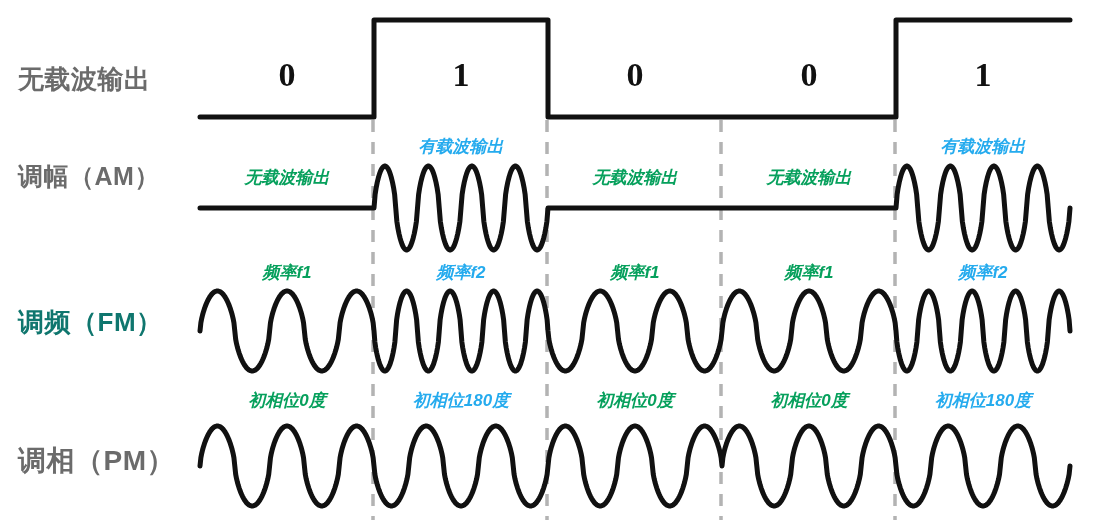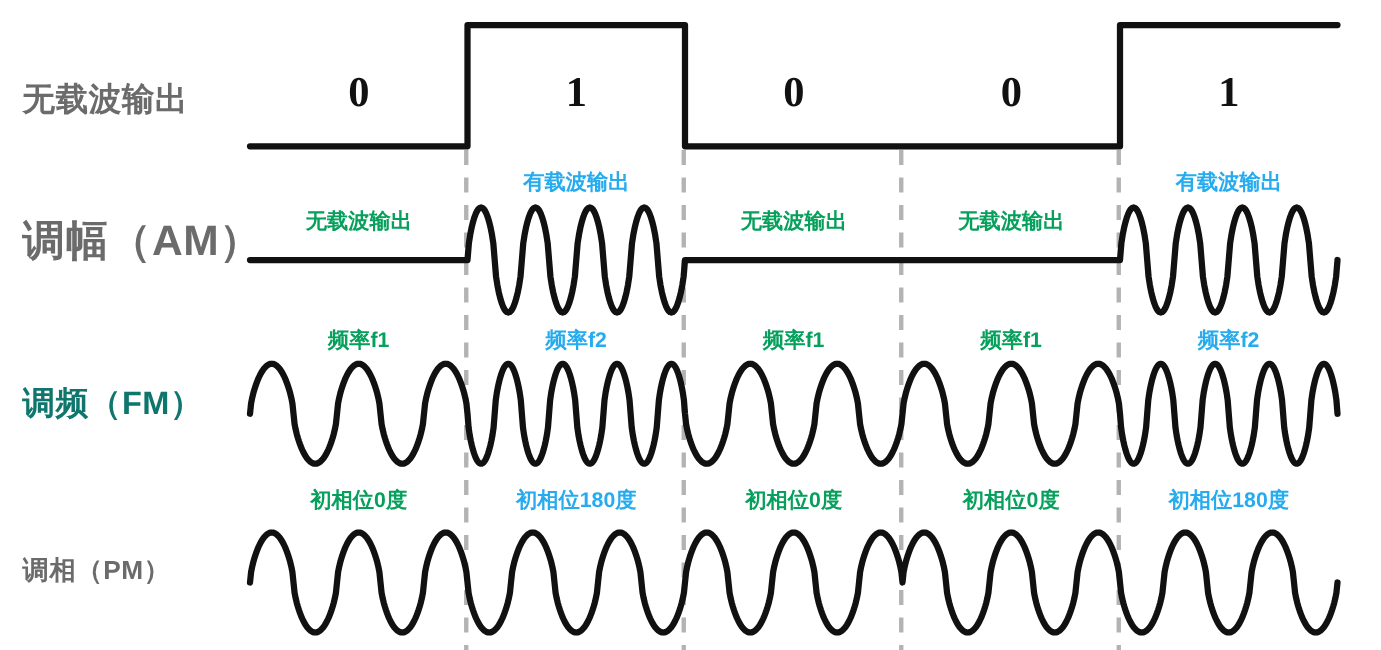--- a/index.html
+++ b/index.html
@@ -46,20 +46,21 @@
     white-space: nowrap;
   }
   .ann {
     position: absolute;
     font-weight: bold;
     font-size: 17px;
     font-family: "Liberation Sans", "DejaVu Sans", sans-serif;
     text-align: center;
     transform: translate(-50%, -50%);
     white-space: nowrap;
+    font-style: italic;
   }
 </style>
 </head>
 <body>
 
 <div id="stage">
 
   <svg id="diagram" viewBox="0 0 1105 520">
     <g id="dividers">
         <line x1="373" y1="120" x2="373" y2="520" stroke="#b3b3b3" stroke-width="3.5" stroke-dasharray="12 10" stroke-linecap="butt"></line>
@@ -70,23 +71,23 @@
     <g id="waveforms">
         <path d="M 200 117 L 374 117 L 374 20 L 548 20 L 548 117 L 722 117 L 722 117 L 896 117 L 896 20 L 1070 20" fill="none" stroke="#111111" stroke-width="5" stroke-linecap="round" stroke-linejoin="round"></path>
         <path d="M 200 208 L 374 208 L 374.00 208.00 L 375.09 194.70 L 376.18 187.72 L 377.26 182.26 L 378.35 177.79 L 379.44 174.12 L 380.52 171.17 L 381.61 168.90 L 382.70 167.29 L 383.79 166.32 L 384.88 166.00 L 385.96 166.32 L 387.05 167.29 L 388.14 168.90 L 389.23 171.17 L 390.31 174.12 L 391.40 177.79 L 392.49 182.26 L 393.57 187.72 L 394.66 194.70 L 395.75 208.00 L 396.84 221.30 L 397.93 228.28 L 399.01 233.74 L 400.10 238.21 L 401.19 241.88 L 402.27 244.83 L 403.36 247.10 L 404.45 248.71 L 405.54 249.68 L 406.63 250.00 L 407.71 249.68 L 408.80 248.71 L 409.89 247.10 L 410.98 244.83 L 412.06 241.88 L 413.15 238.21 L 414.24 233.74 L 415.32 228.28 L 416.41 221.30 L 417.50 208.00 L 418.59 194.70 L 419.68 187.72 L 420.76 182.26 L 421.85 177.79 L 422.94 174.12 L 424.02 171.17 L 425.11 168.90 L 426.20 167.29 L 427.29 166.32 L 428.38 166.00 L 429.46 166.32 L 430.55 167.29 L 431.64 168.90 L 432.73 171.17 L 433.81 174.12 L 434.90 177.79 L 435.99 182.26 L 437.07 187.72 L 438.16 194.70 L 439.25 208.00 L 440.34 221.30 L 441.43 228.28 L 442.51 233.74 L 443.60 238.21 L 444.69 241.88 L 445.77 244.83 L 446.86 247.10 L 447.95 248.71 L 449.04 249.68 L 450.13 250.00 L 451.21 249.68 L 452.30 248.71 L 453.39 247.10 L 454.48 244.83 L 455.56 241.88 L 456.65 238.21 L 457.74 233.74 L 458.82 228.28 L 459.91 221.30 L 461.00 208.00 L 462.09 194.70 L 463.18 187.72 L 464.26 182.26 L 465.35 177.79 L 466.44 174.12 L 467.52 171.17 L 468.61 168.90 L 469.70 167.29 L 470.79 166.32 L 471.88 166.00 L 472.96 166.32 L 474.05 167.29 L 475.14 168.90 L 476.23 171.17 L 477.31 174.12 L 478.40 177.79 L 479.49 182.26 L 480.57 187.72 L 481.66 194.70 L 482.75 208.00 L 483.84 221.30 L 484.93 228.28 L 486.01 233.74 L 487.10 238.21 L 488.19 241.88 L 489.27 244.83 L 490.36 247.10 L 491.45 248.71 L 492.54 249.68 L 493.63 250.00 L 494.71 249.68 L 495.80 248.71 L 496.89 247.10 L 497.98 244.83 L 499.06 241.88 L 500.15 238.21 L 501.24 233.74 L 502.33 228.28 L 503.41 221.30 L 504.50 208.00 L 505.59 194.70 L 506.67 187.72 L 507.76 182.26 L 508.85 177.79 L 509.94 174.12 L 511.02 171.17 L 512.11 168.90 L 513.20 167.29 L 514.29 166.32 L 515.38 166.00 L 516.46 166.32 L 517.55 167.29 L 518.64 168.90 L 519.73 171.17 L 520.81 174.12 L 521.90 177.79 L 522.99 182.26 L 524.08 187.72 L 525.16 194.70 L 526.25 208.00 L 527.34 221.30 L 528.42 228.28 L 529.51 233.74 L 530.60 238.21 L 531.69 241.88 L 532.77 244.83 L 533.86 247.10 L 534.95 248.71 L 536.04 249.68 L 537.13 250.00 L 538.21 249.68 L 539.30 248.71 L 540.39 247.10 L 541.48 244.83 L 542.56 241.88 L 543.65 238.21 L 544.74 233.74 L 545.83 228.28 L 546.91 221.30 L 548.00 208.00 L 722 208 L 896 208 L 896.00 208.00 L 897.09 194.70 L 898.17 187.72 L 899.26 182.26 L 900.35 177.79 L 901.44 174.12 L 902.52 171.17 L 903.61 168.90 L 904.70 167.29 L 905.79 166.32 L 906.88 166.00 L 907.96 166.32 L 909.05 167.29 L 910.14 168.90 L 911.23 171.17 L 912.31 174.12 L 913.40 177.79 L 914.49 182.26 L 915.58 187.72 L 916.66 194.70 L 917.75 208.00 L 918.84 221.30 L 919.92 228.28 L 921.01 233.74 L 922.10 238.21 L 923.19 241.88 L 924.27 244.83 L 925.36 247.10 L 926.45 248.71 L 927.54 249.68 L 928.63 250.00 L 929.71 249.68 L 930.80 248.71 L 931.89 247.10 L 932.98 244.83 L 934.06 241.88 L 935.15 238.21 L 936.24 233.74 L 937.33 228.28 L 938.41 221.30 L 939.50 208.00 L 940.59 194.70 L 941.67 187.72 L 942.76 182.26 L 943.85 177.79 L 944.94 174.12 L 946.02 171.17 L 947.11 168.90 L 948.20 167.29 L 949.29 166.32 L 950.38 166.00 L 951.46 166.32 L 952.55 167.29 L 953.64 168.90 L 954.73 171.17 L 955.81 174.12 L 956.90 177.79 L 957.99 182.26 L 959.08 187.72 L 960.16 194.70 L 961.25 208.00 L 962.34 221.30 L 963.42 228.28 L 964.51 233.74 L 965.60 238.21 L 966.69 241.88 L 967.77 244.83 L 968.86 247.10 L 969.95 248.71 L 971.04 249.68 L 972.13 250.00 L 973.21 249.68 L 974.30 248.71 L 975.39 247.10 L 976.48 244.83 L 977.56 241.88 L 978.65 238.21 L 979.74 233.74 L 980.83 228.28 L 981.91 221.30 L 983.00 208.00 L 984.09 194.70 L 985.17 187.72 L 986.26 182.26 L 987.35 177.79 L 988.44 174.12 L 989.52 171.17 L 990.61 168.90 L 991.70 167.29 L 992.79 166.32 L 993.88 166.00 L 994.96 166.32 L 996.05 167.29 L 997.14 168.90 L 998.23 171.17 L 999.31 174.12 L 1000.40 177.79 L 1001.49 182.26 L 1002.58 187.72 L 1003.66 194.70 L 1004.75 208.00 L 1005.84 221.30 L 1006.92 228.28 L 1008.01 233.74 L 1009.10 238.21 L 1010.19 241.88 L 1011.27 244.83 L 1012.36 247.10 L 1013.45 248.71 L 1014.54 249.68 L 1015.63 250.00 L 1016.71 249.68 L 1017.80 248.71 L 1018.89 247.10 L 1019.98 244.83 L 1021.06 241.88 L 1022.15 238.21 L 1023.24 233.74 L 1024.33 228.28 L 1025.41 221.30 L 1026.50 208.00 L 1027.59 194.70 L 1028.67 187.72 L 1029.76 182.26 L 1030.85 177.79 L 1031.94 174.12 L 1033.03 171.17 L 1034.11 168.90 L 1035.20 167.29 L 1036.29 166.32 L 1037.38 166.00 L 1038.46 166.32 L 1039.55 167.29 L 1040.64 168.90 L 1041.72 171.17 L 1042.81 174.12 L 1043.90 177.79 L 1044.99 182.26 L 1046.08 187.72 L 1047.16 194.70 L 1048.25 208.00 L 1049.34 221.30 L 1050.42 228.28 L 1051.51 233.74 L 1052.60 238.21 L 1053.69 241.88 L 1054.78 244.83 L 1055.86 247.10 L 1056.95 248.71 L 1058.04 249.68 L 1059.13 250.00 L 1060.21 249.68 L 1061.30 248.71 L 1062.39 247.10 L 1063.47 244.83 L 1064.56 241.88 L 1065.65 238.21 L 1066.74 233.74 L 1067.83 228.28 L 1068.91 221.30 L 1070.00 208.00" fill="none" stroke="#111111" stroke-width="5" stroke-linecap="round" stroke-linejoin="round"></path>
         <path d="M 200.00 331.00 L 200.87 322.74 L 201.74 318.34 L 202.61 314.77 L 203.48 311.69 L 204.35 308.95 L 205.22 306.49 L 206.09 304.25 L 206.96 302.23 L 207.83 300.39 L 208.70 298.73 L 209.57 297.25 L 210.44 295.93 L 211.31 294.76 L 212.18 293.76 L 213.05 292.92 L 213.92 292.23 L 214.79 291.69 L 215.66 291.31 L 216.53 291.08 L 217.40 291.00 L 218.27 291.08 L 219.14 291.31 L 220.01 291.69 L 220.88 292.23 L 221.75 292.92 L 222.62 293.76 L 223.49 294.76 L 224.36 295.93 L 225.23 297.25 L 226.10 298.73 L 226.97 300.39 L 227.84 302.23 L 228.71 304.25 L 229.58 306.49 L 230.45 308.95 L 231.32 311.69 L 232.19 314.77 L 233.06 318.34 L 233.93 322.74 L 234.80 331.00 L 235.67 339.26 L 236.54 343.66 L 237.41 347.23 L 238.28 350.31 L 239.15 353.05 L 240.02 355.51 L 240.89 357.75 L 241.76 359.77 L 242.63 361.61 L 243.50 363.27 L 244.37 364.75 L 245.24 366.07 L 246.11 367.24 L 246.98 368.24 L 247.85 369.08 L 248.72 369.77 L 249.59 370.31 L 250.46 370.69 L 251.33 370.92 L 252.20 371.00 L 253.07 370.92 L 253.94 370.69 L 254.81 370.31 L 255.68 369.77 L 256.55 369.08 L 257.42 368.24 L 258.29 367.24 L 259.16 366.07 L 260.03 364.75 L 260.90 363.27 L 261.77 361.61 L 262.64 359.77 L 263.51 357.75 L 264.38 355.51 L 265.25 353.05 L 266.12 350.31 L 266.99 347.23 L 267.86 343.66 L 268.73 339.26 L 269.60 331.00 L 270.47 322.74 L 271.34 318.34 L 272.21 314.77 L 273.08 311.69 L 273.95 308.95 L 274.82 306.49 L 275.69 304.25 L 276.56 302.23 L 277.43 300.39 L 278.30 298.73 L 279.17 297.25 L 280.04 295.93 L 280.91 294.76 L 281.78 293.76 L 282.65 292.92 L 283.52 292.23 L 284.39 291.69 L 285.26 291.31 L 286.13 291.08 L 287.00 291.00 L 287.87 291.08 L 288.74 291.31 L 289.61 291.69 L 290.48 292.23 L 291.35 292.92 L 292.22 293.76 L 293.09 294.76 L 293.96 295.93 L 294.83 297.25 L 295.70 298.73 L 296.57 300.39 L 297.44 302.23 L 298.31 304.25 L 299.18 306.49 L 300.05 308.95 L 300.92 311.69 L 301.79 314.77 L 302.66 318.34 L 303.53 322.74 L 304.40 331.00 L 305.27 339.26 L 306.14 343.66 L 307.01 347.23 L 307.88 350.31 L 308.75 353.05 L 309.62 355.51 L 310.49 357.75 L 311.36 359.77 L 312.23 361.61 L 313.10 363.27 L 313.97 364.75 L 314.84 366.07 L 315.71 367.24 L 316.58 368.24 L 317.45 369.08 L 318.32 369.77 L 319.19 370.31 L 320.06 370.69 L 320.93 370.92 L 321.80 371.00 L 322.67 370.92 L 323.54 370.69 L 324.41 370.31 L 325.28 369.77 L 326.15 369.08 L 327.02 368.24 L 327.89 367.24 L 328.76 366.07 L 329.63 364.75 L 330.50 363.27 L 331.37 361.61 L 332.24 359.77 L 333.11 357.75 L 333.98 355.51 L 334.85 353.05 L 335.72 350.31 L 336.59 347.23 L 337.46 343.66 L 338.33 339.26 L 339.20 331.00 L 340.07 322.74 L 340.94 318.34 L 341.81 314.77 L 342.68 311.69 L 343.55 308.95 L 344.42 306.49 L 345.29 304.25 L 346.16 302.23 L 347.03 300.39 L 347.90 298.73 L 348.77 297.25 L 349.64 295.93 L 350.51 294.76 L 351.38 293.76 L 352.25 292.92 L 353.12 292.23 L 353.99 291.69 L 354.86 291.31 L 355.73 291.08 L 356.60 291.00 L 357.47 291.08 L 358.34 291.31 L 359.21 291.69 L 360.08 292.23 L 360.95 292.92 L 361.82 293.76 L 362.69 294.76 L 363.56 295.93 L 364.43 297.25 L 365.30 298.73 L 366.17 300.39 L 367.04 302.23 L 367.91 304.25 L 368.78 306.49 L 369.65 308.95 L 370.52 311.69 L 371.39 314.77 L 372.26 318.34 L 373.13 322.74 L 374.00 331.00 L 374.00 331.00 L 374.87 342.04 L 375.74 347.88 L 376.61 352.53 L 377.48 356.43 L 378.35 359.77 L 379.22 362.62 L 380.09 365.03 L 380.96 367.02 L 381.83 368.60 L 382.70 369.77 L 383.57 370.56 L 384.44 370.95 L 385.31 370.95 L 386.18 370.56 L 387.05 369.77 L 387.92 368.60 L 388.79 367.02 L 389.66 365.03 L 390.53 362.62 L 391.40 359.77 L 392.27 356.43 L 393.14 352.53 L 394.01 347.88 L 394.88 342.04 L 395.75 331.00 L 396.62 319.96 L 397.49 314.12 L 398.36 309.47 L 399.23 305.57 L 400.10 302.23 L 400.97 299.38 L 401.84 296.97 L 402.71 294.98 L 403.58 293.40 L 404.45 292.23 L 405.32 291.44 L 406.19 291.05 L 407.06 291.05 L 407.93 291.44 L 408.80 292.23 L 409.67 293.40 L 410.54 294.98 L 411.41 296.97 L 412.28 299.38 L 413.15 302.23 L 414.02 305.57 L 414.89 309.47 L 415.76 314.12 L 416.63 319.96 L 417.50 331.00 L 418.37 342.04 L 419.24 347.88 L 420.11 352.53 L 420.98 356.43 L 421.85 359.77 L 422.72 362.62 L 423.59 365.03 L 424.46 367.02 L 425.33 368.60 L 426.20 369.77 L 427.07 370.56 L 427.94 370.95 L 428.81 370.95 L 429.68 370.56 L 430.55 369.77 L 431.42 368.60 L 432.29 367.02 L 433.16 365.03 L 434.03 362.62 L 434.90 359.77 L 435.77 356.43 L 436.64 352.53 L 437.51 347.88 L 438.38 342.04 L 439.25 331.00 L 440.12 319.96 L 440.99 314.12 L 441.86 309.47 L 442.73 305.57 L 443.60 302.23 L 444.47 299.38 L 445.34 296.97 L 446.21 294.98 L 447.08 293.40 L 447.95 292.23 L 448.82 291.44 L 449.69 291.05 L 450.56 291.05 L 451.43 291.44 L 452.30 292.23 L 453.17 293.40 L 454.04 294.98 L 454.91 296.97 L 455.78 299.38 L 456.65 302.23 L 457.52 305.57 L 458.39 309.47 L 459.26 314.12 L 460.13 319.96 L 461.00 331.00 L 461.87 342.04 L 462.74 347.88 L 463.61 352.53 L 464.48 356.43 L 465.35 359.77 L 466.22 362.62 L 467.09 365.03 L 467.96 367.02 L 468.83 368.60 L 469.70 369.77 L 470.57 370.56 L 471.44 370.95 L 472.31 370.95 L 473.18 370.56 L 474.05 369.77 L 474.92 368.60 L 475.79 367.02 L 476.66 365.03 L 477.53 362.62 L 478.40 359.77 L 479.27 356.43 L 480.14 352.53 L 481.01 347.88 L 481.88 342.04 L 482.75 331.00 L 483.62 319.96 L 484.49 314.12 L 485.36 309.47 L 486.23 305.57 L 487.10 302.23 L 487.97 299.38 L 488.84 296.97 L 489.71 294.98 L 490.58 293.40 L 491.45 292.23 L 492.32 291.44 L 493.19 291.05 L 494.06 291.05 L 494.93 291.44 L 495.80 292.23 L 496.67 293.40 L 497.54 294.98 L 498.41 296.97 L 499.28 299.38 L 500.15 302.23 L 501.02 305.57 L 501.89 309.47 L 502.76 314.12 L 503.63 319.96 L 504.50 331.00 L 505.37 342.04 L 506.24 347.88 L 507.11 352.53 L 507.98 356.43 L 508.85 359.77 L 509.72 362.62 L 510.59 365.03 L 511.46 367.02 L 512.33 368.60 L 513.20 369.77 L 514.07 370.56 L 514.94 370.95 L 515.81 370.95 L 516.68 370.56 L 517.55 369.77 L 518.42 368.60 L 519.29 367.02 L 520.16 365.03 L 521.03 362.62 L 521.90 359.77 L 522.77 356.43 L 523.64 352.53 L 524.51 347.88 L 525.38 342.04 L 526.25 331.00 L 527.12 319.96 L 527.99 314.12 L 528.86 309.47 L 529.73 305.57 L 530.60 302.23 L 531.47 299.38 L 532.34 296.97 L 533.21 294.98 L 534.08 293.40 L 534.95 292.23 L 535.82 291.44 L 536.69 291.05 L 537.56 291.05 L 538.43 291.44 L 539.30 292.23 L 540.17 293.40 L 541.04 294.98 L 541.91 296.97 L 542.78 299.38 L 543.65 302.23 L 544.52 305.57 L 545.39 309.47 L 546.26 314.12 L 547.13 319.96 L 548.00 331.00 L 548.00 331.00 L 548.87 339.26 L 549.74 343.66 L 550.61 347.23 L 551.48 350.31 L 552.35 353.05 L 553.22 355.51 L 554.09 357.75 L 554.96 359.77 L 555.83 361.61 L 556.70 363.27 L 557.57 364.75 L 558.44 366.07 L 559.31 367.24 L 560.18 368.24 L 561.05 369.08 L 561.92 369.77 L 562.79 370.31 L 563.66 370.69 L 564.53 370.92 L 565.40 371.00 L 566.27 370.92 L 567.14 370.69 L 568.01 370.31 L 568.88 369.77 L 569.75 369.08 L 570.62 368.24 L 571.49 367.24 L 572.36 366.07 L 573.23 364.75 L 574.10 363.27 L 574.97 361.61 L 575.84 359.77 L 576.71 357.75 L 577.58 355.51 L 578.45 353.05 L 579.32 350.31 L 580.19 347.23 L 581.06 343.66 L 581.93 339.26 L 582.80 331.00 L 583.67 322.74 L 584.54 318.34 L 585.41 314.77 L 586.28 311.69 L 587.15 308.95 L 588.02 306.49 L 588.89 304.25 L 589.76 302.23 L 590.63 300.39 L 591.50 298.73 L 592.37 297.25 L 593.24 295.93 L 594.11 294.76 L 594.98 293.76 L 595.85 292.92 L 596.72 292.23 L 597.59 291.69 L 598.46 291.31 L 599.33 291.08 L 600.20 291.00 L 601.07 291.08 L 601.94 291.31 L 602.81 291.69 L 603.68 292.23 L 604.55 292.92 L 605.42 293.76 L 606.29 294.76 L 607.16 295.93 L 608.03 297.25 L 608.90 298.73 L 609.77 300.39 L 610.64 302.23 L 611.51 304.25 L 612.38 306.49 L 613.25 308.95 L 614.12 311.69 L 614.99 314.77 L 615.86 318.34 L 616.73 322.74 L 617.60 331.00 L 618.47 339.26 L 619.34 343.66 L 620.21 347.23 L 621.08 350.31 L 621.95 353.05 L 622.82 355.51 L 623.69 357.75 L 624.56 359.77 L 625.43 361.61 L 626.30 363.27 L 627.17 364.75 L 628.04 366.07 L 628.91 367.24 L 629.78 368.24 L 630.65 369.08 L 631.52 369.77 L 632.39 370.31 L 633.26 370.69 L 634.13 370.92 L 635.00 371.00 L 635.87 370.92 L 636.74 370.69 L 637.61 370.31 L 638.48 369.77 L 639.35 369.08 L 640.22 368.24 L 641.09 367.24 L 641.96 366.07 L 642.83 364.75 L 643.70 363.27 L 644.57 361.61 L 645.44 359.77 L 646.31 357.75 L 647.18 355.51 L 648.05 353.05 L 648.92 350.31 L 649.79 347.23 L 650.66 343.66 L 651.53 339.26 L 652.40 331.00 L 653.27 322.74 L 654.14 318.34 L 655.01 314.77 L 655.88 311.69 L 656.75 308.95 L 657.62 306.49 L 658.49 304.25 L 659.36 302.23 L 660.23 300.39 L 661.10 298.73 L 661.97 297.25 L 662.84 295.93 L 663.71 294.76 L 664.58 293.76 L 665.45 292.92 L 666.32 292.23 L 667.19 291.69 L 668.06 291.31 L 668.93 291.08 L 669.80 291.00 L 670.67 291.08 L 671.54 291.31 L 672.41 291.69 L 673.28 292.23 L 674.15 292.92 L 675.02 293.76 L 675.89 294.76 L 676.76 295.93 L 677.63 297.25 L 678.50 298.73 L 679.37 300.39 L 680.24 302.23 L 681.11 304.25 L 681.98 306.49 L 682.85 308.95 L 683.72 311.69 L 684.59 314.77 L 685.46 318.34 L 686.33 322.74 L 687.20 331.00 L 688.07 339.26 L 688.94 343.66 L 689.81 347.23 L 690.68 350.31 L 691.55 353.05 L 692.42 355.51 L 693.29 357.75 L 694.16 359.77 L 695.03 361.61 L 695.90 363.27 L 696.77 364.75 L 697.64 366.07 L 698.51 367.24 L 699.38 368.24 L 700.25 369.08 L 701.12 369.77 L 701.99 370.31 L 702.86 370.69 L 703.73 370.92 L 704.60 371.00 L 705.47 370.92 L 706.34 370.69 L 707.21 370.31 L 708.08 369.77 L 708.95 369.08 L 709.82 368.24 L 710.69 367.24 L 711.56 366.07 L 712.43 364.75 L 713.30 363.27 L 714.17 361.61 L 715.04 359.77 L 715.91 357.75 L 716.78 355.51 L 717.65 353.05 L 718.52 350.31 L 719.39 347.23 L 720.26 343.66 L 721.13 339.26 L 722.00 331.00 L 722.00 331.00 L 722.87 322.74 L 723.74 318.34 L 724.61 314.77 L 725.48 311.69 L 726.35 308.95 L 727.22 306.49 L 728.09 304.25 L 728.96 302.23 L 729.83 300.39 L 730.70 298.73 L 731.57 297.25 L 732.44 295.93 L 733.31 294.76 L 734.18 293.76 L 735.05 292.92 L 735.92 292.23 L 736.79 291.69 L 737.66 291.31 L 738.53 291.08 L 739.40 291.00 L 740.27 291.08 L 741.14 291.31 L 742.01 291.69 L 742.88 292.23 L 743.75 292.92 L 744.62 293.76 L 745.49 294.76 L 746.36 295.93 L 747.23 297.25 L 748.10 298.73 L 748.97 300.39 L 749.84 302.23 L 750.71 304.25 L 751.58 306.49 L 752.45 308.95 L 753.32 311.69 L 754.19 314.77 L 755.06 318.34 L 755.93 322.74 L 756.80 331.00 L 757.67 339.26 L 758.54 343.66 L 759.41 347.23 L 760.28 350.31 L 761.15 353.05 L 762.02 355.51 L 762.89 357.75 L 763.76 359.77 L 764.63 361.61 L 765.50 363.27 L 766.37 364.75 L 767.24 366.07 L 768.11 367.24 L 768.98 368.24 L 769.85 369.08 L 770.72 369.77 L 771.59 370.31 L 772.46 370.69 L 773.33 370.92 L 774.20 371.00 L 775.07 370.92 L 775.94 370.69 L 776.81 370.31 L 777.68 369.77 L 778.55 369.08 L 779.42 368.24 L 780.29 367.24 L 781.16 366.07 L 782.03 364.75 L 782.90 363.27 L 783.77 361.61 L 784.64 359.77 L 785.51 357.75 L 786.38 355.51 L 787.25 353.05 L 788.12 350.31 L 788.99 347.23 L 789.86 343.66 L 790.73 339.26 L 791.60 331.00 L 792.47 322.74 L 793.34 318.34 L 794.21 314.77 L 795.08 311.69 L 795.95 308.95 L 796.82 306.49 L 797.69 304.25 L 798.56 302.23 L 799.43 300.39 L 800.30 298.73 L 801.17 297.25 L 802.04 295.93 L 802.91 294.76 L 803.78 293.76 L 804.65 292.92 L 805.52 292.23 L 806.39 291.69 L 807.26 291.31 L 808.13 291.08 L 809.00 291.00 L 809.87 291.08 L 810.74 291.31 L 811.61 291.69 L 812.48 292.23 L 813.35 292.92 L 814.22 293.76 L 815.09 294.76 L 815.96 295.93 L 816.83 297.25 L 817.70 298.73 L 818.57 300.39 L 819.44 302.23 L 820.31 304.25 L 821.18 306.49 L 822.05 308.95 L 822.92 311.69 L 823.79 314.77 L 824.66 318.34 L 825.53 322.74 L 826.40 331.00 L 827.27 339.26 L 828.14 343.66 L 829.01 347.23 L 829.88 350.31 L 830.75 353.05 L 831.62 355.51 L 832.49 357.75 L 833.36 359.77 L 834.23 361.61 L 835.10 363.27 L 835.97 364.75 L 836.84 366.07 L 837.71 367.24 L 838.58 368.24 L 839.45 369.08 L 840.32 369.77 L 841.19 370.31 L 842.06 370.69 L 842.93 370.92 L 843.80 371.00 L 844.67 370.92 L 845.54 370.69 L 846.41 370.31 L 847.28 369.77 L 848.15 369.08 L 849.02 368.24 L 849.89 367.24 L 850.76 366.07 L 851.63 364.75 L 852.50 363.27 L 853.37 361.61 L 854.24 359.77 L 855.11 357.75 L 855.98 355.51 L 856.85 353.05 L 857.72 350.31 L 858.59 347.23 L 859.46 343.66 L 860.33 339.26 L 861.20 331.00 L 862.07 322.74 L 862.94 318.34 L 863.81 314.77 L 864.68 311.69 L 865.55 308.95 L 866.42 306.49 L 867.29 304.25 L 868.16 302.23 L 869.03 300.39 L 869.90 298.73 L 870.77 297.25 L 871.64 295.93 L 872.51 294.76 L 873.38 293.76 L 874.25 292.92 L 875.12 292.23 L 875.99 291.69 L 876.86 291.31 L 877.73 291.08 L 878.60 291.00 L 879.47 291.08 L 880.34 291.31 L 881.21 291.69 L 882.08 292.23 L 882.95 292.92 L 883.82 293.76 L 884.69 294.76 L 885.56 295.93 L 886.43 297.25 L 887.30 298.73 L 888.17 300.39 L 889.04 302.23 L 889.91 304.25 L 890.78 306.49 L 891.65 308.95 L 892.52 311.69 L 893.39 314.77 L 894.26 318.34 L 895.13 322.74 L 896.00 331.00 L 896.00 331.00 L 896.87 342.04 L 897.74 347.88 L 898.61 352.53 L 899.48 356.43 L 900.35 359.77 L 901.22 362.62 L 902.09 365.03 L 902.96 367.02 L 903.83 368.60 L 904.70 369.77 L 905.57 370.56 L 906.44 370.95 L 907.31 370.95 L 908.18 370.56 L 909.05 369.77 L 909.92 368.60 L 910.79 367.02 L 911.66 365.03 L 912.53 362.62 L 913.40 359.77 L 914.27 356.43 L 915.14 352.53 L 916.01 347.88 L 916.88 342.04 L 917.75 331.00 L 918.62 319.96 L 919.49 314.12 L 920.36 309.47 L 921.23 305.57 L 922.10 302.23 L 922.97 299.38 L 923.84 296.97 L 924.71 294.98 L 925.58 293.40 L 926.45 292.23 L 927.32 291.44 L 928.19 291.05 L 929.06 291.05 L 929.93 291.44 L 930.80 292.23 L 931.67 293.40 L 932.54 294.98 L 933.41 296.97 L 934.28 299.38 L 935.15 302.23 L 936.02 305.57 L 936.89 309.47 L 937.76 314.12 L 938.63 319.96 L 939.50 331.00 L 940.37 342.04 L 941.24 347.88 L 942.11 352.53 L 942.98 356.43 L 943.85 359.77 L 944.72 362.62 L 945.59 365.03 L 946.46 367.02 L 947.33 368.60 L 948.20 369.77 L 949.07 370.56 L 949.94 370.95 L 950.81 370.95 L 951.68 370.56 L 952.55 369.77 L 953.42 368.60 L 954.29 367.02 L 955.16 365.03 L 956.03 362.62 L 956.90 359.77 L 957.77 356.43 L 958.64 352.53 L 959.51 347.88 L 960.38 342.04 L 961.25 331.00 L 962.12 319.96 L 962.99 314.12 L 963.86 309.47 L 964.73 305.57 L 965.60 302.23 L 966.47 299.38 L 967.34 296.97 L 968.21 294.98 L 969.08 293.40 L 969.95 292.23 L 970.82 291.44 L 971.69 291.05 L 972.56 291.05 L 973.43 291.44 L 974.30 292.23 L 975.17 293.40 L 976.04 294.98 L 976.91 296.97 L 977.78 299.38 L 978.65 302.23 L 979.52 305.57 L 980.39 309.47 L 981.26 314.12 L 982.13 319.96 L 983.00 331.00 L 983.87 342.04 L 984.74 347.88 L 985.61 352.53 L 986.48 356.43 L 987.35 359.77 L 988.22 362.62 L 989.09 365.03 L 989.96 367.02 L 990.83 368.60 L 991.70 369.77 L 992.57 370.56 L 993.44 370.95 L 994.31 370.95 L 995.18 370.56 L 996.05 369.77 L 996.92 368.60 L 997.79 367.02 L 998.66 365.03 L 999.53 362.62 L 1000.40 359.77 L 1001.27 356.43 L 1002.14 352.53 L 1003.01 347.88 L 1003.88 342.04 L 1004.75 331.00 L 1005.62 319.96 L 1006.49 314.12 L 1007.36 309.47 L 1008.23 305.57 L 1009.10 302.23 L 1009.97 299.38 L 1010.84 296.97 L 1011.71 294.98 L 1012.58 293.40 L 1013.45 292.23 L 1014.32 291.44 L 1015.19 291.05 L 1016.06 291.05 L 1016.93 291.44 L 1017.80 292.23 L 1018.67 293.40 L 1019.54 294.98 L 1020.41 296.97 L 1021.28 299.38 L 1022.15 302.23 L 1023.02 305.57 L 1023.89 309.47 L 1024.76 314.12 L 1025.63 319.96 L 1026.50 331.00 L 1027.37 342.04 L 1028.24 347.88 L 1029.11 352.53 L 1029.98 356.43 L 1030.85 359.77 L 1031.72 362.62 L 1032.59 365.03 L 1033.46 367.02 L 1034.33 368.60 L 1035.20 369.77 L 1036.07 370.56 L 1036.94 370.95 L 1037.81 370.95 L 1038.68 370.56 L 1039.55 369.77 L 1040.42 368.60 L 1041.29 367.02 L 1042.16 365.03 L 1043.03 362.62 L 1043.90 359.77 L 1044.77 356.43 L 1045.64 352.53 L 1046.51 347.88 L 1047.38 342.04 L 1048.25 331.00 L 1049.12 319.96 L 1049.99 314.12 L 1050.86 309.47 L 1051.73 305.57 L 1052.60 302.23 L 1053.47 299.38 L 1054.34 296.97 L 1055.21 294.98 L 1056.08 293.40 L 1056.95 292.23 L 1057.82 291.44 L 1058.69 291.05 L 1059.56 291.05 L 1060.43 291.44 L 1061.30 292.23 L 1062.17 293.40 L 1063.04 294.98 L 1063.91 296.97 L 1064.78 299.38 L 1065.65 302.23 L 1066.52 305.57 L 1067.39 309.47 L 1068.26 314.12 L 1069.13 319.96 L 1070.00 331.00" fill="none" stroke="#111111" stroke-width="5" stroke-linecap="round" stroke-linejoin="round"></path>
         <path d="M 200.00 466.00 L 200.87 457.74 L 201.74 453.34 L 202.61 449.77 L 203.48 446.69 L 204.35 443.95 L 205.22 441.49 L 206.09 439.25 L 206.96 437.23 L 207.83 435.39 L 208.70 433.73 L 209.57 432.25 L 210.44 430.93 L 211.31 429.76 L 212.18 428.76 L 213.05 427.92 L 213.92 427.23 L 214.79 426.69 L 215.66 426.31 L 216.53 426.08 L 217.40 426.00 L 218.27 426.08 L 219.14 426.31 L 220.01 426.69 L 220.88 427.23 L 221.75 427.92 L 222.62 428.76 L 223.49 429.76 L 224.36 430.93 L 225.23 432.25 L 226.10 433.73 L 226.97 435.39 L 227.84 437.23 L 228.71 439.25 L 229.58 441.49 L 230.45 443.95 L 231.32 446.69 L 232.19 449.77 L 233.06 453.34 L 233.93 457.74 L 234.80 466.00 L 235.67 474.26 L 236.54 478.66 L 237.41 482.23 L 238.28 485.31 L 239.15 488.05 L 240.02 490.51 L 240.89 492.75 L 241.76 494.77 L 242.63 496.61 L 243.50 498.27 L 244.37 499.75 L 245.24 501.07 L 246.11 502.24 L 246.98 503.24 L 247.85 504.08 L 248.72 504.77 L 249.59 505.31 L 250.46 505.69 L 251.33 505.92 L 252.20 506.00 L 253.07 505.92 L 253.94 505.69 L 254.81 505.31 L 255.68 504.77 L 256.55 504.08 L 257.42 503.24 L 258.29 502.24 L 259.16 501.07 L 260.03 499.75 L 260.90 498.27 L 261.77 496.61 L 262.64 494.77 L 263.51 492.75 L 264.38 490.51 L 265.25 488.05 L 266.12 485.31 L 266.99 482.23 L 267.86 478.66 L 268.73 474.26 L 269.60 466.00 L 270.47 457.74 L 271.34 453.34 L 272.21 449.77 L 273.08 446.69 L 273.95 443.95 L 274.82 441.49 L 275.69 439.25 L 276.56 437.23 L 277.43 435.39 L 278.30 433.73 L 279.17 432.25 L 280.04 430.93 L 280.91 429.76 L 281.78 428.76 L 282.65 427.92 L 283.52 427.23 L 284.39 426.69 L 285.26 426.31 L 286.13 426.08 L 287.00 426.00 L 287.87 426.08 L 288.74 426.31 L 289.61 426.69 L 290.48 427.23 L 291.35 427.92 L 292.22 428.76 L 293.09 429.76 L 293.96 430.93 L 294.83 432.25 L 295.70 433.73 L 296.57 435.39 L 297.44 437.23 L 298.31 439.25 L 299.18 441.49 L 300.05 443.95 L 300.92 446.69 L 301.79 449.77 L 302.66 453.34 L 303.53 457.74 L 304.40 466.00 L 305.27 474.26 L 306.14 478.66 L 307.01 482.23 L 307.88 485.31 L 308.75 488.05 L 309.62 490.51 L 310.49 492.75 L 311.36 494.77 L 312.23 496.61 L 313.10 498.27 L 313.97 499.75 L 314.84 501.07 L 315.71 502.24 L 316.58 503.24 L 317.45 504.08 L 318.32 504.77 L 319.19 505.31 L 320.06 505.69 L 320.93 505.92 L 321.80 506.00 L 322.67 505.92 L 323.54 505.69 L 324.41 505.31 L 325.28 504.77 L 326.15 504.08 L 327.02 503.24 L 327.89 502.24 L 328.76 501.07 L 329.63 499.75 L 330.50 498.27 L 331.37 496.61 L 332.24 494.77 L 333.11 492.75 L 333.98 490.51 L 334.85 488.05 L 335.72 485.31 L 336.59 482.23 L 337.46 478.66 L 338.33 474.26 L 339.20 466.00 L 340.07 457.74 L 340.94 453.34 L 341.81 449.77 L 342.68 446.69 L 343.55 443.95 L 344.42 441.49 L 345.29 439.25 L 346.16 437.23 L 347.03 435.39 L 347.90 433.73 L 348.77 432.25 L 349.64 430.93 L 350.51 429.76 L 351.38 428.76 L 352.25 427.92 L 353.12 427.23 L 353.99 426.69 L 354.86 426.31 L 355.73 426.08 L 356.60 426.00 L 357.47 426.08 L 358.34 426.31 L 359.21 426.69 L 360.08 427.23 L 360.95 427.92 L 361.82 428.76 L 362.69 429.76 L 363.56 430.93 L 364.43 432.25 L 365.30 433.73 L 366.17 435.39 L 367.04 437.23 L 367.91 439.25 L 368.78 441.49 L 369.65 443.95 L 370.52 446.69 L 371.39 449.77 L 372.26 453.34 L 373.13 457.74 L 374.00 466.00 L 374.00 466.00 L 374.87 474.26 L 375.74 478.66 L 376.61 482.23 L 377.48 485.31 L 378.35 488.05 L 379.22 490.51 L 380.09 492.75 L 380.96 494.77 L 381.83 496.61 L 382.70 498.27 L 383.57 499.75 L 384.44 501.07 L 385.31 502.24 L 386.18 503.24 L 387.05 504.08 L 387.92 504.77 L 388.79 505.31 L 389.66 505.69 L 390.53 505.92 L 391.40 506.00 L 392.27 505.92 L 393.14 505.69 L 394.01 505.31 L 394.88 504.77 L 395.75 504.08 L 396.62 503.24 L 397.49 502.24 L 398.36 501.07 L 399.23 499.75 L 400.10 498.27 L 400.97 496.61 L 401.84 494.77 L 402.71 492.75 L 403.58 490.51 L 404.45 488.05 L 405.32 485.31 L 406.19 482.23 L 407.06 478.66 L 407.93 474.26 L 408.80 466.00 L 409.67 457.74 L 410.54 453.34 L 411.41 449.77 L 412.28 446.69 L 413.15 443.95 L 414.02 441.49 L 414.89 439.25 L 415.76 437.23 L 416.63 435.39 L 417.50 433.73 L 418.37 432.25 L 419.24 430.93 L 420.11 429.76 L 420.98 428.76 L 421.85 427.92 L 422.72 427.23 L 423.59 426.69 L 424.46 426.31 L 425.33 426.08 L 426.20 426.00 L 427.07 426.08 L 427.94 426.31 L 428.81 426.69 L 429.68 427.23 L 430.55 427.92 L 431.42 428.76 L 432.29 429.76 L 433.16 430.93 L 434.03 432.25 L 434.90 433.73 L 435.77 435.39 L 436.64 437.23 L 437.51 439.25 L 438.38 441.49 L 439.25 443.95 L 440.12 446.69 L 440.99 449.77 L 441.86 453.34 L 442.73 457.74 L 443.60 466.00 L 444.47 474.26 L 445.34 478.66 L 446.21 482.23 L 447.08 485.31 L 447.95 488.05 L 448.82 490.51 L 449.69 492.75 L 450.56 494.77 L 451.43 496.61 L 452.30 498.27 L 453.17 499.75 L 454.04 501.07 L 454.91 502.24 L 455.78 503.24 L 456.65 504.08 L 457.52 504.77 L 458.39 505.31 L 459.26 505.69 L 460.13 505.92 L 461.00 506.00 L 461.87 505.92 L 462.74 505.69 L 463.61 505.31 L 464.48 504.77 L 465.35 504.08 L 466.22 503.24 L 467.09 502.24 L 467.96 501.07 L 468.83 499.75 L 469.70 498.27 L 470.57 496.61 L 471.44 494.77 L 472.31 492.75 L 473.18 490.51 L 474.05 488.05 L 474.92 485.31 L 475.79 482.23 L 476.66 478.66 L 477.53 474.26 L 478.40 466.00 L 479.27 457.74 L 480.14 453.34 L 481.01 449.77 L 481.88 446.69 L 482.75 443.95 L 483.62 441.49 L 484.49 439.25 L 485.36 437.23 L 486.23 435.39 L 487.10 433.73 L 487.97 432.25 L 488.84 430.93 L 489.71 429.76 L 490.58 428.76 L 491.45 427.92 L 492.32 427.23 L 493.19 426.69 L 494.06 426.31 L 494.93 426.08 L 495.80 426.00 L 496.67 426.08 L 497.54 426.31 L 498.41 426.69 L 499.28 427.23 L 500.15 427.92 L 501.02 428.76 L 501.89 429.76 L 502.76 430.93 L 503.63 432.25 L 504.50 433.73 L 505.37 435.39 L 506.24 437.23 L 507.11 439.25 L 507.98 441.49 L 508.85 443.95 L 509.72 446.69 L 510.59 449.77 L 511.46 453.34 L 512.33 457.74 L 513.20 466.00 L 514.07 474.26 L 514.94 478.66 L 515.81 482.23 L 516.68 485.31 L 517.55 488.05 L 518.42 490.51 L 519.29 492.75 L 520.16 494.77 L 521.03 496.61 L 521.90 498.27 L 522.77 499.75 L 523.64 501.07 L 524.51 502.24 L 525.38 503.24 L 526.25 504.08 L 527.12 504.77 L 527.99 505.31 L 528.86 505.69 L 529.73 505.92 L 530.60 506.00 L 531.47 505.92 L 532.34 505.69 L 533.21 505.31 L 534.08 504.77 L 534.95 504.08 L 535.82 503.24 L 536.69 502.24 L 537.56 501.07 L 538.43 499.75 L 539.30 498.27 L 540.17 496.61 L 541.04 494.77 L 541.91 492.75 L 542.78 490.51 L 543.65 488.05 L 544.52 485.31 L 545.39 482.23 L 546.26 478.66 L 547.13 474.26 L 548.00 466.00 L 548.00 466.00 L 548.87 457.74 L 549.74 453.34 L 550.61 449.77 L 551.48 446.69 L 552.35 443.95 L 553.22 441.49 L 554.09 439.25 L 554.96 437.23 L 555.83 435.39 L 556.70 433.73 L 557.57 432.25 L 558.44 430.93 L 559.31 429.76 L 560.18 428.76 L 561.05 427.92 L 561.92 427.23 L 562.79 426.69 L 563.66 426.31 L 564.53 426.08 L 565.40 426.00 L 566.27 426.08 L 567.14 426.31 L 568.01 426.69 L 568.88 427.23 L 569.75 427.92 L 570.62 428.76 L 571.49 429.76 L 572.36 430.93 L 573.23 432.25 L 574.10 433.73 L 574.97 435.39 L 575.84 437.23 L 576.71 439.25 L 577.58 441.49 L 578.45 443.95 L 579.32 446.69 L 580.19 449.77 L 581.06 453.34 L 581.93 457.74 L 582.80 466.00 L 583.67 474.26 L 584.54 478.66 L 585.41 482.23 L 586.28 485.31 L 587.15 488.05 L 588.02 490.51 L 588.89 492.75 L 589.76 494.77 L 590.63 496.61 L 591.50 498.27 L 592.37 499.75 L 593.24 501.07 L 594.11 502.24 L 594.98 503.24 L 595.85 504.08 L 596.72 504.77 L 597.59 505.31 L 598.46 505.69 L 599.33 505.92 L 600.20 506.00 L 601.07 505.92 L 601.94 505.69 L 602.81 505.31 L 603.68 504.77 L 604.55 504.08 L 605.42 503.24 L 606.29 502.24 L 607.16 501.07 L 608.03 499.75 L 608.90 498.27 L 609.77 496.61 L 610.64 494.77 L 611.51 492.75 L 612.38 490.51 L 613.25 488.05 L 614.12 485.31 L 614.99 482.23 L 615.86 478.66 L 616.73 474.26 L 617.60 466.00 L 618.47 457.74 L 619.34 453.34 L 620.21 449.77 L 621.08 446.69 L 621.95 443.95 L 622.82 441.49 L 623.69 439.25 L 624.56 437.23 L 625.43 435.39 L 626.30 433.73 L 627.17 432.25 L 628.04 430.93 L 628.91 429.76 L 629.78 428.76 L 630.65 427.92 L 631.52 427.23 L 632.39 426.69 L 633.26 426.31 L 634.13 426.08 L 635.00 426.00 L 635.87 426.08 L 636.74 426.31 L 637.61 426.69 L 638.48 427.23 L 639.35 427.92 L 640.22 428.76 L 641.09 429.76 L 641.96 430.93 L 642.83 432.25 L 643.70 433.73 L 644.57 435.39 L 645.44 437.23 L 646.31 439.25 L 647.18 441.49 L 648.05 443.95 L 648.92 446.69 L 649.79 449.77 L 650.66 453.34 L 651.53 457.74 L 652.40 466.00 L 653.27 474.26 L 654.14 478.66 L 655.01 482.23 L 655.88 485.31 L 656.75 488.05 L 657.62 490.51 L 658.49 492.75 L 659.36 494.77 L 660.23 496.61 L 661.10 498.27 L 661.97 499.75 L 662.84 501.07 L 663.71 502.24 L 664.58 503.24 L 665.45 504.08 L 666.32 504.77 L 667.19 505.31 L 668.06 505.69 L 668.93 505.92 L 669.80 506.00 L 670.67 505.92 L 671.54 505.69 L 672.41 505.31 L 673.28 504.77 L 674.15 504.08 L 675.02 503.24 L 675.89 502.24 L 676.76 501.07 L 677.63 499.75 L 678.50 498.27 L 679.37 496.61 L 680.24 494.77 L 681.11 492.75 L 681.98 490.51 L 682.85 488.05 L 683.72 485.31 L 684.59 482.23 L 685.46 478.66 L 686.33 474.26 L 687.20 466.00 L 688.07 457.74 L 688.94 453.34 L 689.81 449.77 L 690.68 446.69 L 691.55 443.95 L 692.42 441.49 L 693.29 439.25 L 694.16 437.23 L 695.03 435.39 L 695.90 433.73 L 696.77 432.25 L 697.64 430.93 L 698.51 429.76 L 699.38 428.76 L 700.25 427.92 L 701.12 427.23 L 701.99 426.69 L 702.86 426.31 L 703.73 426.08 L 704.60 426.00 L 705.47 426.08 L 706.34 426.31 L 707.21 426.69 L 708.08 427.23 L 708.95 427.92 L 709.82 428.76 L 710.69 429.76 L 711.56 430.93 L 712.43 432.25 L 713.30 433.73 L 714.17 435.39 L 715.04 437.23 L 715.91 439.25 L 716.78 441.49 L 717.65 443.95 L 718.52 446.69 L 719.39 449.77 L 720.26 453.34 L 721.13 457.74 L 722.00 466.00 L 722.00 466.00 L 722.87 457.74 L 723.74 453.34 L 724.61 449.77 L 725.48 446.69 L 726.35 443.95 L 727.22 441.49 L 728.09 439.25 L 728.96 437.23 L 729.83 435.39 L 730.70 433.73 L 731.57 432.25 L 732.44 430.93 L 733.31 429.76 L 734.18 428.76 L 735.05 427.92 L 735.92 427.23 L 736.79 426.69 L 737.66 426.31 L 738.53 426.08 L 739.40 426.00 L 740.27 426.08 L 741.14 426.31 L 742.01 426.69 L 742.88 427.23 L 743.75 427.92 L 744.62 428.76 L 745.49 429.76 L 746.36 430.93 L 747.23 432.25 L 748.10 433.73 L 748.97 435.39 L 749.84 437.23 L 750.71 439.25 L 751.58 441.49 L 752.45 443.95 L 753.32 446.69 L 754.19 449.77 L 755.06 453.34 L 755.93 457.74 L 756.80 466.00 L 757.67 474.26 L 758.54 478.66 L 759.41 482.23 L 760.28 485.31 L 761.15 488.05 L 762.02 490.51 L 762.89 492.75 L 763.76 494.77 L 764.63 496.61 L 765.50 498.27 L 766.37 499.75 L 767.24 501.07 L 768.11 502.24 L 768.98 503.24 L 769.85 504.08 L 770.72 504.77 L 771.59 505.31 L 772.46 505.69 L 773.33 505.92 L 774.20 506.00 L 775.07 505.92 L 775.94 505.69 L 776.81 505.31 L 777.68 504.77 L 778.55 504.08 L 779.42 503.24 L 780.29 502.24 L 781.16 501.07 L 782.03 499.75 L 782.90 498.27 L 783.77 496.61 L 784.64 494.77 L 785.51 492.75 L 786.38 490.51 L 787.25 488.05 L 788.12 485.31 L 788.99 482.23 L 789.86 478.66 L 790.73 474.26 L 791.60 466.00 L 792.47 457.74 L 793.34 453.34 L 794.21 449.77 L 795.08 446.69 L 795.95 443.95 L 796.82 441.49 L 797.69 439.25 L 798.56 437.23 L 799.43 435.39 L 800.30 433.73 L 801.17 432.25 L 802.04 430.93 L 802.91 429.76 L 803.78 428.76 L 804.65 427.92 L 805.52 427.23 L 806.39 426.69 L 807.26 426.31 L 808.13 426.08 L 809.00 426.00 L 809.87 426.08 L 810.74 426.31 L 811.61 426.69 L 812.48 427.23 L 813.35 427.92 L 814.22 428.76 L 815.09 429.76 L 815.96 430.93 L 816.83 432.25 L 817.70 433.73 L 818.57 435.39 L 819.44 437.23 L 820.31 439.25 L 821.18 441.49 L 822.05 443.95 L 822.92 446.69 L 823.79 449.77 L 824.66 453.34 L 825.53 457.74 L 826.40 466.00 L 827.27 474.26 L 828.14 478.66 L 829.01 482.23 L 829.88 485.31 L 830.75 488.05 L 831.62 490.51 L 832.49 492.75 L 833.36 494.77 L 834.23 496.61 L 835.10 498.27 L 835.97 499.75 L 836.84 501.07 L 837.71 502.24 L 838.58 503.24 L 839.45 504.08 L 840.32 504.77 L 841.19 505.31 L 842.06 505.69 L 842.93 505.92 L 843.80 506.00 L 844.67 505.92 L 845.54 505.69 L 846.41 505.31 L 847.28 504.77 L 848.15 504.08 L 849.02 503.24 L 849.89 502.24 L 850.76 501.07 L 851.63 499.75 L 852.50 498.27 L 853.37 496.61 L 854.24 494.77 L 855.11 492.75 L 855.98 490.51 L 856.85 488.05 L 857.72 485.31 L 858.59 482.23 L 859.46 478.66 L 860.33 474.26 L 861.20 466.00 L 862.07 457.74 L 862.94 453.34 L 863.81 449.77 L 864.68 446.69 L 865.55 443.95 L 866.42 441.49 L 867.29 439.25 L 868.16 437.23 L 869.03 435.39 L 869.90 433.73 L 870.77 432.25 L 871.64 430.93 L 872.51 429.76 L 873.38 428.76 L 874.25 427.92 L 875.12 427.23 L 875.99 426.69 L 876.86 426.31 L 877.73 426.08 L 878.60 426.00 L 879.47 426.08 L 880.34 426.31 L 881.21 426.69 L 882.08 427.23 L 882.95 427.92 L 883.82 428.76 L 884.69 429.76 L 885.56 430.93 L 886.43 432.25 L 887.30 433.73 L 888.17 435.39 L 889.04 437.23 L 889.91 439.25 L 890.78 441.49 L 891.65 443.95 L 892.52 446.69 L 893.39 449.77 L 894.26 453.34 L 895.13 457.74 L 896.00 466.00 L 896.00 466.00 L 896.87 474.26 L 897.74 478.66 L 898.61 482.23 L 899.48 485.31 L 900.35 488.05 L 901.22 490.51 L 902.09 492.75 L 902.96 494.77 L 903.83 496.61 L 904.70 498.27 L 905.57 499.75 L 906.44 501.07 L 907.31 502.24 L 908.18 503.24 L 909.05 504.08 L 909.92 504.77 L 910.79 505.31 L 911.66 505.69 L 912.53 505.92 L 913.40 506.00 L 914.27 505.92 L 915.14 505.69 L 916.01 505.31 L 916.88 504.77 L 917.75 504.08 L 918.62 503.24 L 919.49 502.24 L 920.36 501.07 L 921.23 499.75 L 922.10 498.27 L 922.97 496.61 L 923.84 494.77 L 924.71 492.75 L 925.58 490.51 L 926.45 488.05 L 927.32 485.31 L 928.19 482.23 L 929.06 478.66 L 929.93 474.26 L 930.80 466.00 L 931.67 457.74 L 932.54 453.34 L 933.41 449.77 L 934.28 446.69 L 935.15 443.95 L 936.02 441.49 L 936.89 439.25 L 937.76 437.23 L 938.63 435.39 L 939.50 433.73 L 940.37 432.25 L 941.24 430.93 L 942.11 429.76 L 942.98 428.76 L 943.85 427.92 L 944.72 427.23 L 945.59 426.69 L 946.46 426.31 L 947.33 426.08 L 948.20 426.00 L 949.07 426.08 L 949.94 426.31 L 950.81 426.69 L 951.68 427.23 L 952.55 427.92 L 953.42 428.76 L 954.29 429.76 L 955.16 430.93 L 956.03 432.25 L 956.90 433.73 L 957.77 435.39 L 958.64 437.23 L 959.51 439.25 L 960.38 441.49 L 961.25 443.95 L 962.12 446.69 L 962.99 449.77 L 963.86 453.34 L 964.73 457.74 L 965.60 466.00 L 966.47 474.26 L 967.34 478.66 L 968.21 482.23 L 969.08 485.31 L 969.95 488.05 L 970.82 490.51 L 971.69 492.75 L 972.56 494.77 L 973.43 496.61 L 974.30 498.27 L 975.17 499.75 L 976.04 501.07 L 976.91 502.24 L 977.78 503.24 L 978.65 504.08 L 979.52 504.77 L 980.39 505.31 L 981.26 505.69 L 982.13 505.92 L 983.00 506.00 L 983.87 505.92 L 984.74 505.69 L 985.61 505.31 L 986.48 504.77 L 987.35 504.08 L 988.22 503.24 L 989.09 502.24 L 989.96 501.07 L 990.83 499.75 L 991.70 498.27 L 992.57 496.61 L 993.44 494.77 L 994.31 492.75 L 995.18 490.51 L 996.05 488.05 L 996.92 485.31 L 997.79 482.23 L 998.66 478.66 L 999.53 474.26 L 1000.40 466.00 L 1001.27 457.74 L 1002.14 453.34 L 1003.01 449.77 L 1003.88 446.69 L 1004.75 443.95 L 1005.62 441.49 L 1006.49 439.25 L 1007.36 437.23 L 1008.23 435.39 L 1009.10 433.73 L 1009.97 432.25 L 1010.84 430.93 L 1011.71 429.76 L 1012.58 428.76 L 1013.45 427.92 L 1014.32 427.23 L 1015.19 426.69 L 1016.06 426.31 L 1016.93 426.08 L 1017.80 426.00 L 1018.67 426.08 L 1019.54 426.31 L 1020.41 426.69 L 1021.28 427.23 L 1022.15 427.92 L 1023.02 428.76 L 1023.89 429.76 L 1024.76 430.93 L 1025.63 432.25 L 1026.50 433.73 L 1027.37 435.39 L 1028.24 437.23 L 1029.11 439.25 L 1029.98 441.49 L 1030.85 443.95 L 1031.72 446.69 L 1032.59 449.77 L 1033.46 453.34 L 1034.33 457.74 L 1035.20 466.00 L 1036.07 474.26 L 1036.94 478.66 L 1037.81 482.23 L 1038.68 485.31 L 1039.55 488.05 L 1040.42 490.51 L 1041.29 492.75 L 1042.16 494.77 L 1043.03 496.61 L 1043.90 498.27 L 1044.77 499.75 L 1045.64 501.07 L 1046.51 502.24 L 1047.38 503.24 L 1048.25 504.08 L 1049.12 504.77 L 1049.99 505.31 L 1050.86 505.69 L 1051.73 505.92 L 1052.60 506.00 L 1053.47 505.92 L 1054.34 505.69 L 1055.21 505.31 L 1056.08 504.77 L 1056.95 504.08 L 1057.82 503.24 L 1058.69 502.24 L 1059.56 501.07 L 1060.43 499.75 L 1061.30 498.27 L 1062.17 496.61 L 1063.04 494.77 L 1063.91 492.75 L 1064.78 490.51 L 1065.65 488.05 L 1066.52 485.31 L 1067.39 482.23 L 1068.26 478.66 L 1069.13 474.26 L 1070.00 466.00" fill="none" stroke="#111111" stroke-width="5" stroke-linecap="round" stroke-linejoin="round"></path>
       </g>
   </svg>
 
   <div id="row-labels">
       <div class="row-label" style="left: 18px; top: 62px; font-size: 26px; color: rgb(107, 107, 107);">无载波输出</div>
-      <div class="row-label" style="left: 18px; top: 170px; font-size: 34px; color: rgb(107, 107, 107);">调幅（AM）</div>
+      <div class="row-label" style="left: 18px; top: 160px; font-size: 25px; color: rgb(107, 107, 107);">调幅（AM）</div>
       <div class="row-label" style="left: 18px; top: 305px; font-size: 26px; color: #0f766e;">调频（FM）</div>
-      <div class="row-label" style="left: 18px; top: 442px; font-size: 21px; color: rgb(107, 107, 107);">调相（PM）</div>
+      <div class="row-label" style="left: 18px; top: 442px; font-size: 28px; color: rgb(107, 107, 107);">调相（PM）</div>
     </div>
   <div id="bit-digits">
       <div class="bit-digit" style="left: 287px; top: 75px;">0</div>
       <div class="bit-digit" style="left: 461px; top: 75px;">1</div>
       <div class="bit-digit" style="left: 635px; top: 75px;">0</div>
       <div class="bit-digit" style="left: 809px; top: 75px;">0</div>
       <div class="bit-digit" style="left: 983px; top: 75px;">1</div>
     </div>
   <div id="annotations">
       <div class="ann" style="left: 287px; top: 177px; color: rgb(6, 160, 92);">无载波输出</div>

